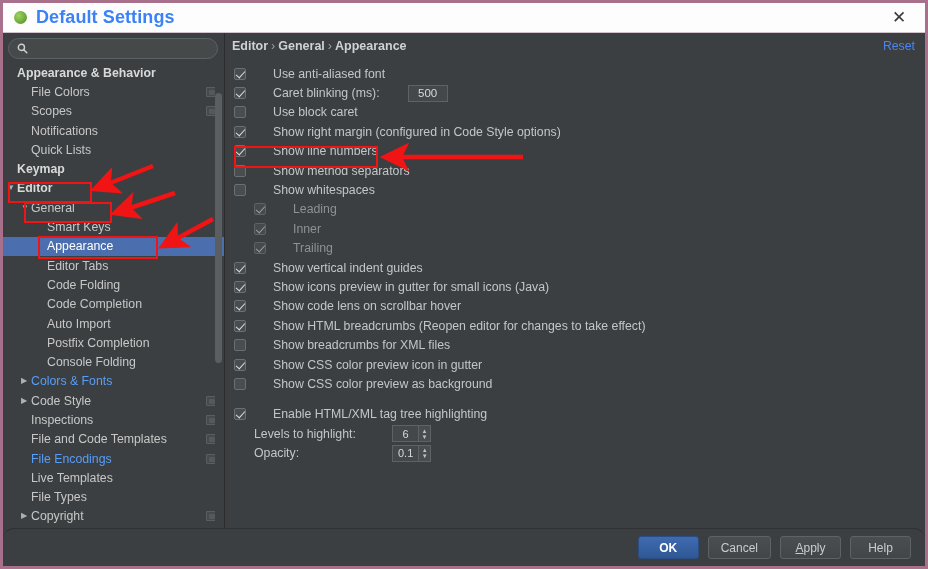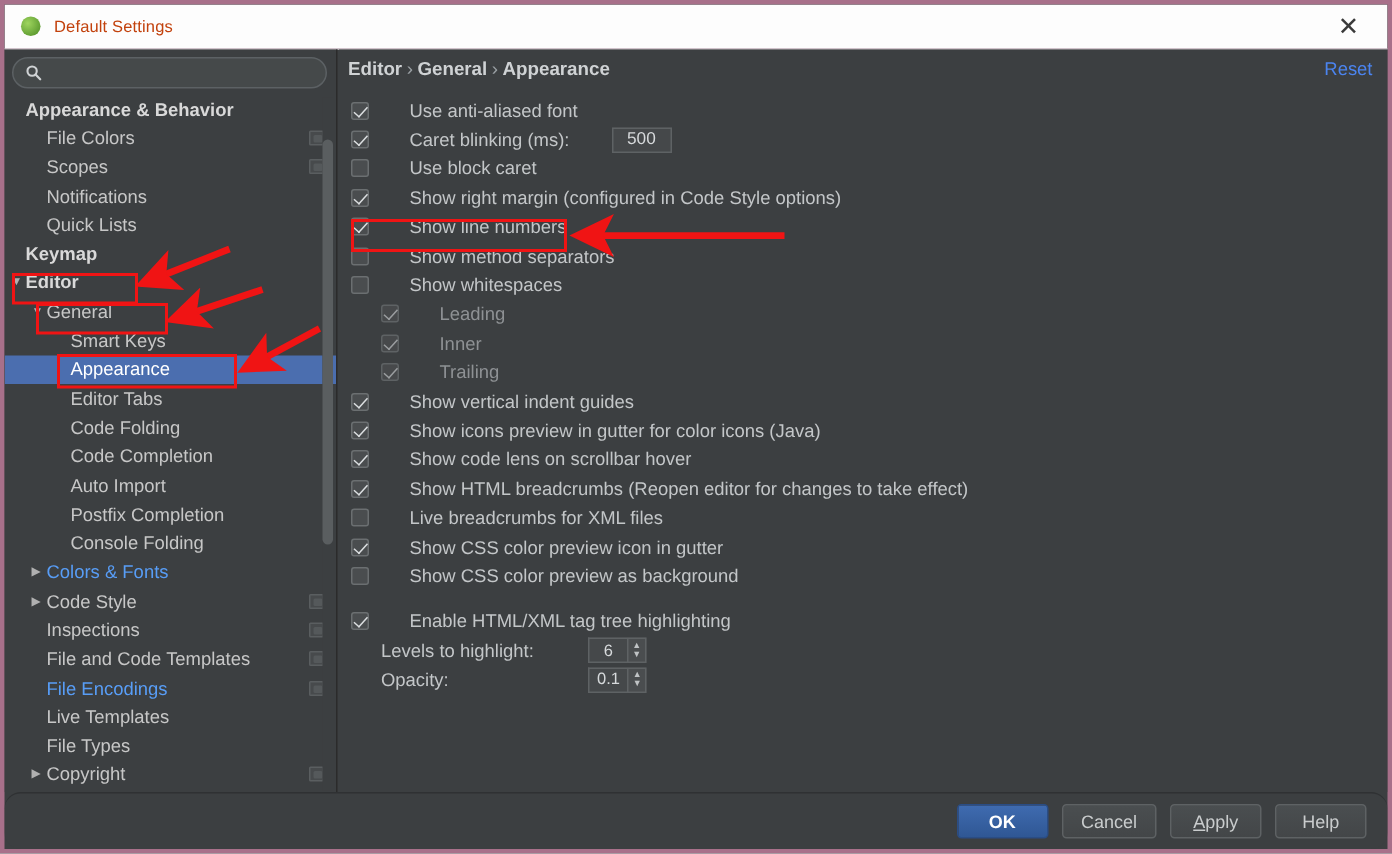--- a/index.html
+++ b/index.html
@@ -25,21 +25,21 @@
     border-bottom: 1px solid #d0c3cb;
     display: flex; align-items: center;
   }
   #app-icon {
     width: 13px; height: 13px; border-radius: 50%;
     background: radial-gradient(circle at 35% 35%, #9fd55f, #4a8a22);
     margin-left: 11px; margin-right: 9px;
     flex: 0 0 auto;
   }
   #title-text {
-    font-size: 11px; color: #c2410c; letter-spacing: 0.1px;
+    font-size: 18px; color: #3b82f6; letter-spacing: 0.1px; font-weight: bold;
   }
   #close-btn {
     position: absolute; right: 6px; top: 0;
     width: 40px; height: 29px;
     display: flex; align-items: center; justify-content: center;
     color: #3a3a3a; font-size: 17px; line-height: 1;
     cursor: pointer;
   }
 
   
@@ -378,33 +378,33 @@
             <div class="srow indent dim">
               <span class="cb checked dimbox"></span>
               <span>Trailing</span>
             </div>
             <div class="srow">
               <span class="cb checked"></span>
               <span>Show vertical indent guides</span>
             </div>
             <div class="srow">
               <span class="cb checked"></span>
-              <span>Show icons preview in gutter for color icons (Java)</span>
+              <span>Show icons preview in gutter for small icons (Java)</span>
             </div>
             <div class="srow">
               <span class="cb checked"></span>
               <span>Show code lens on scrollbar hover</span>
             </div>
             <div class="srow">
               <span class="cb checked"></span>
               <span>Show HTML breadcrumbs (Reopen editor for changes to take effect)</span>
             </div>
             <div class="srow">
               <span class="cb"></span>
-              <span>Live breadcrumbs for XML files</span>
+              <span>Show breadcrumbs for XML files</span>
             </div>
             <div class="srow">
               <span class="cb checked"></span>
               <span>Show CSS color preview icon in gutter</span>
             </div>
             <div class="srow">
               <span class="cb"></span>
               <span>Show CSS color preview as background</span>
             </div>
           </div>

